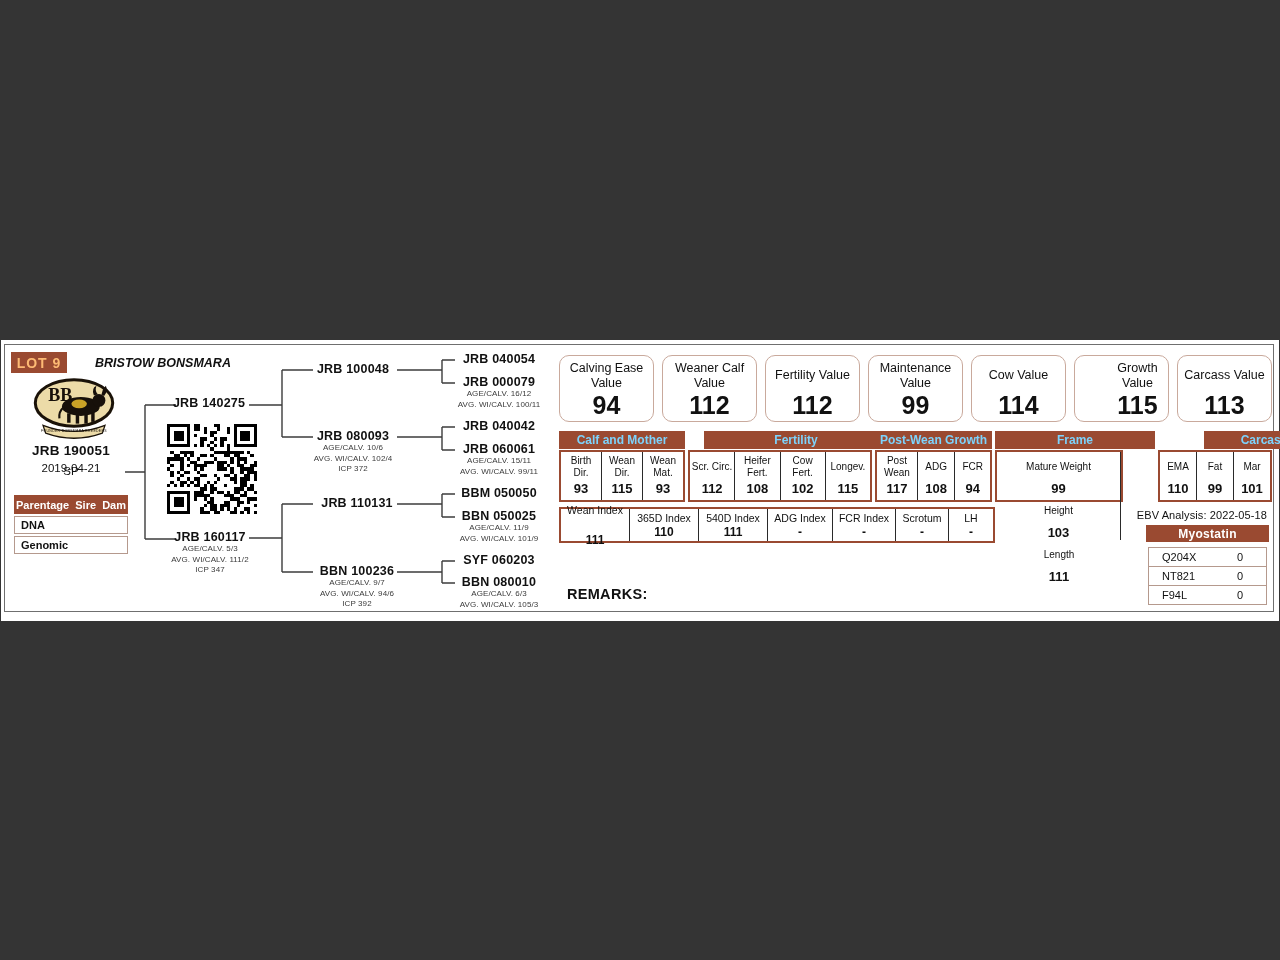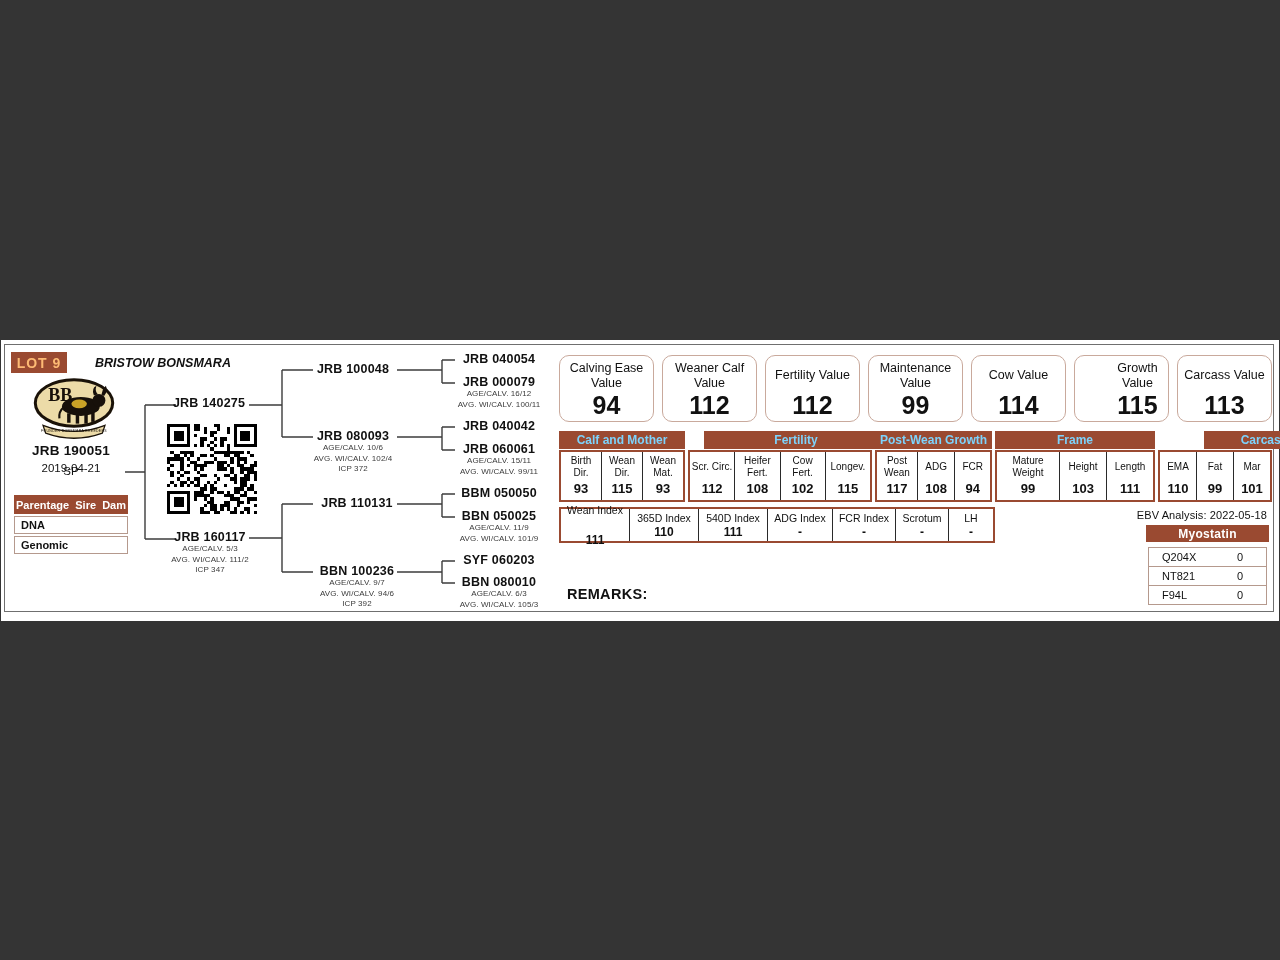--- a/index.html
+++ b/index.html
@@ -596,21 +596,21 @@
         <div class="gcell" style="flex: 1.05 1 0%;">
           <div class="clabel">ADG</div>
           <div class="cval">108</div>
         </div>
         <div class="gcell" style="flex: 1 1 0%;">
           <div class="clabel">FCR</div>
           <div class="cval">94</div>
         </div>
       </div>
       <div class="ghead" style="left: 990px; width: 160px;">Frame</div>
-      <div class="gbody" style="left: 990px; width: 160px;">
+      <div class="gbody" style="left: 990px; width: 128px; flex-direction: column;">
         <div class="gcell" style="flex: 1.35 1 0%;">
           <div class="clabel">Mature Weight</div>
           <div class="cval">99</div>
         </div>
         <div class="gcell" style="flex: 1 1 0%;">
           <div class="clabel">Height</div>
           <div class="cval">103</div>
         </div>
         <div class="gcell" style="flex: 1 1 0%;">
           <div class="clabel">Length</div>

